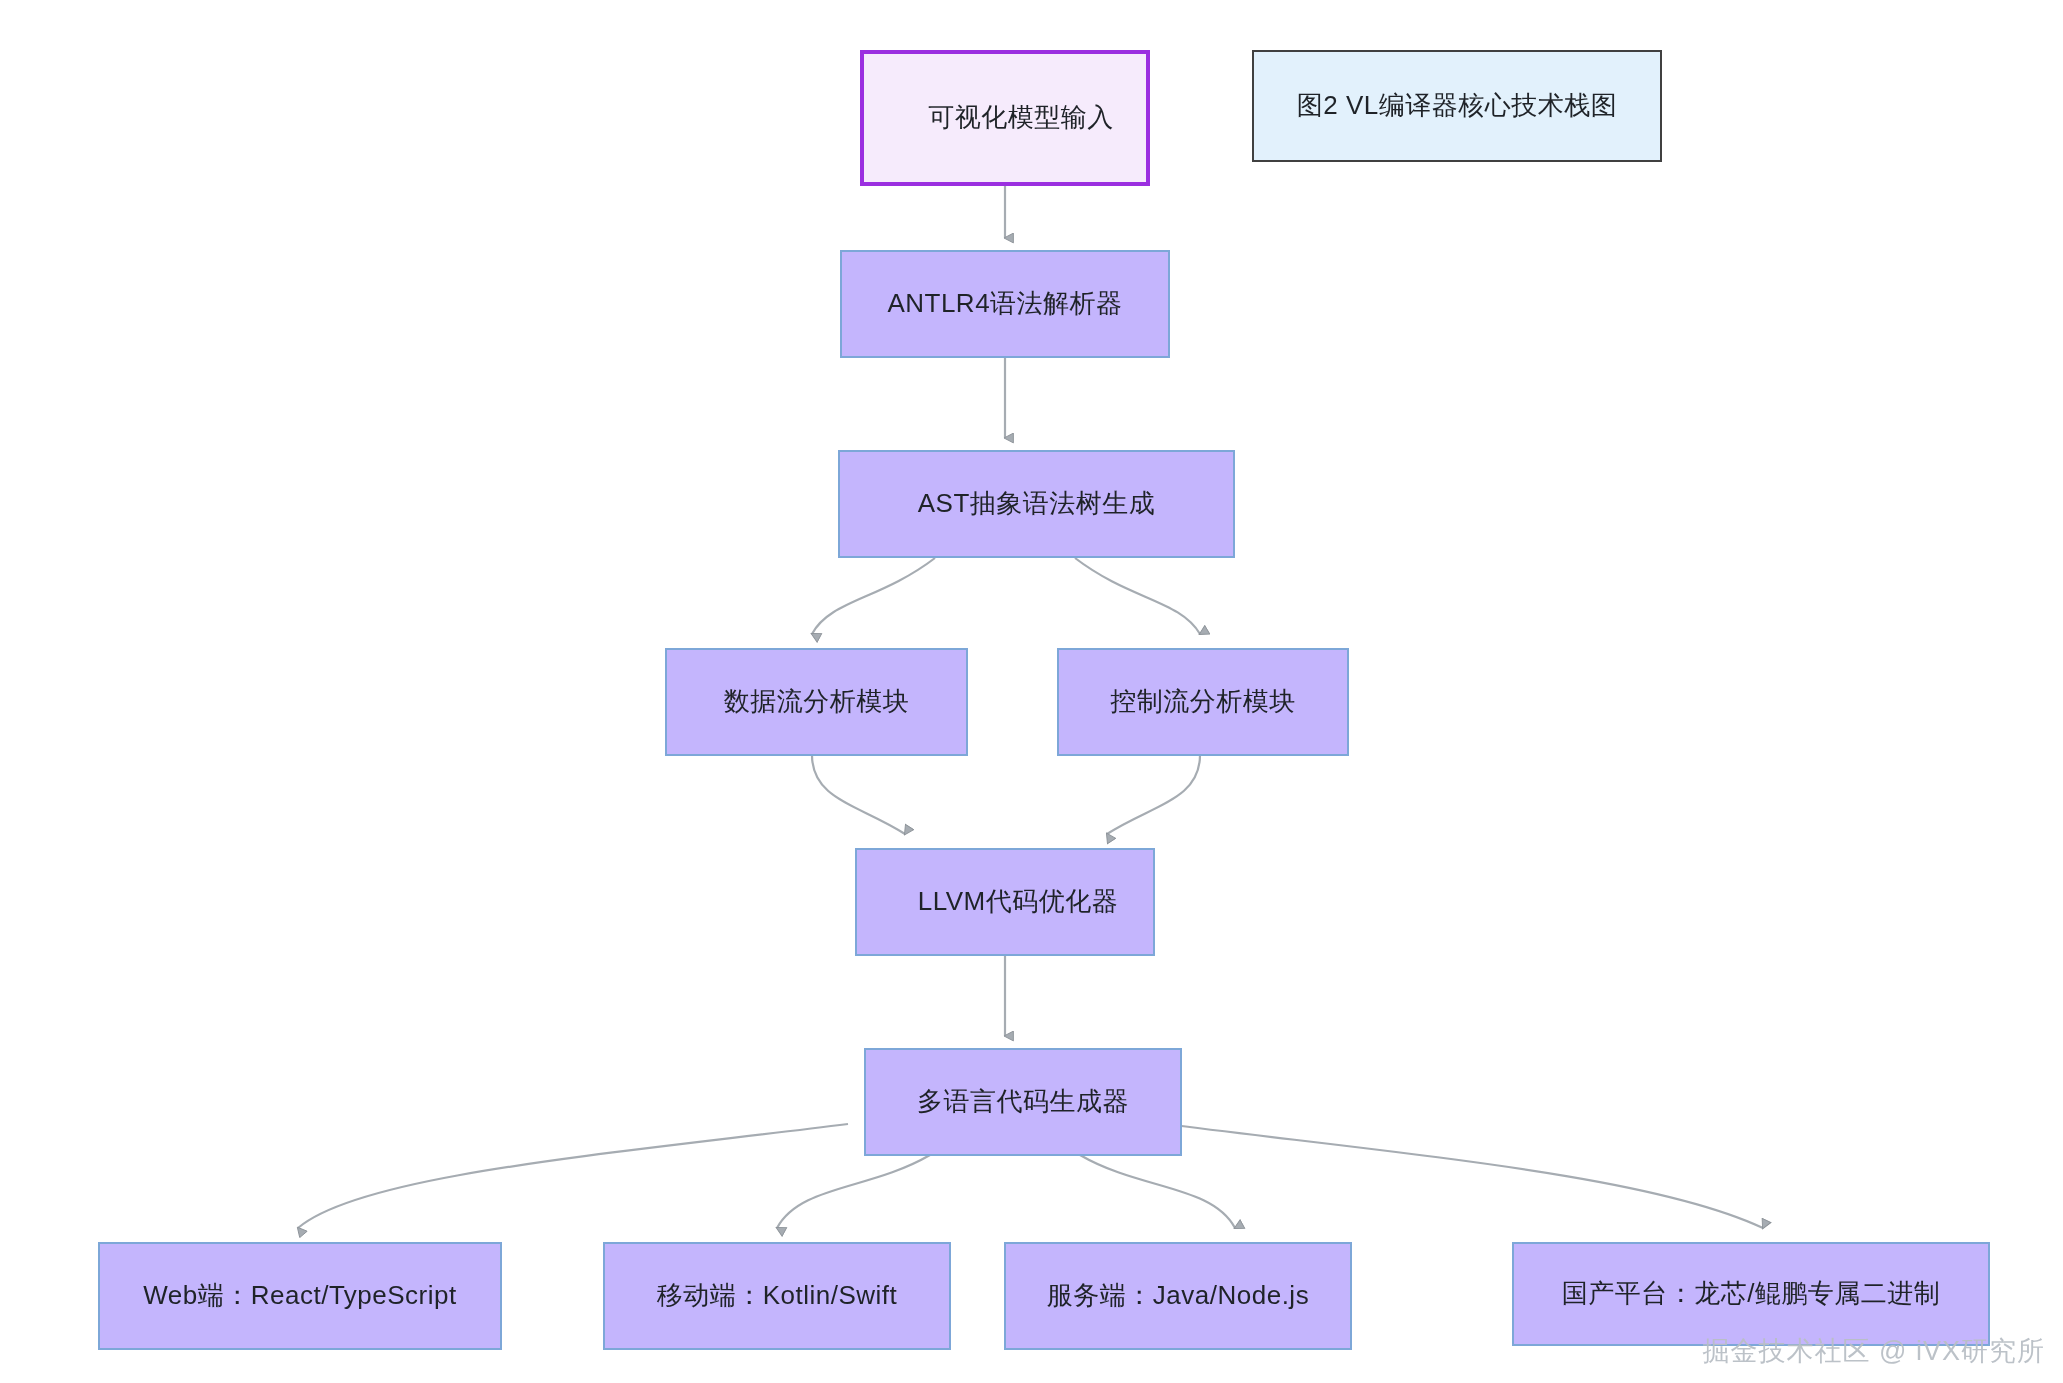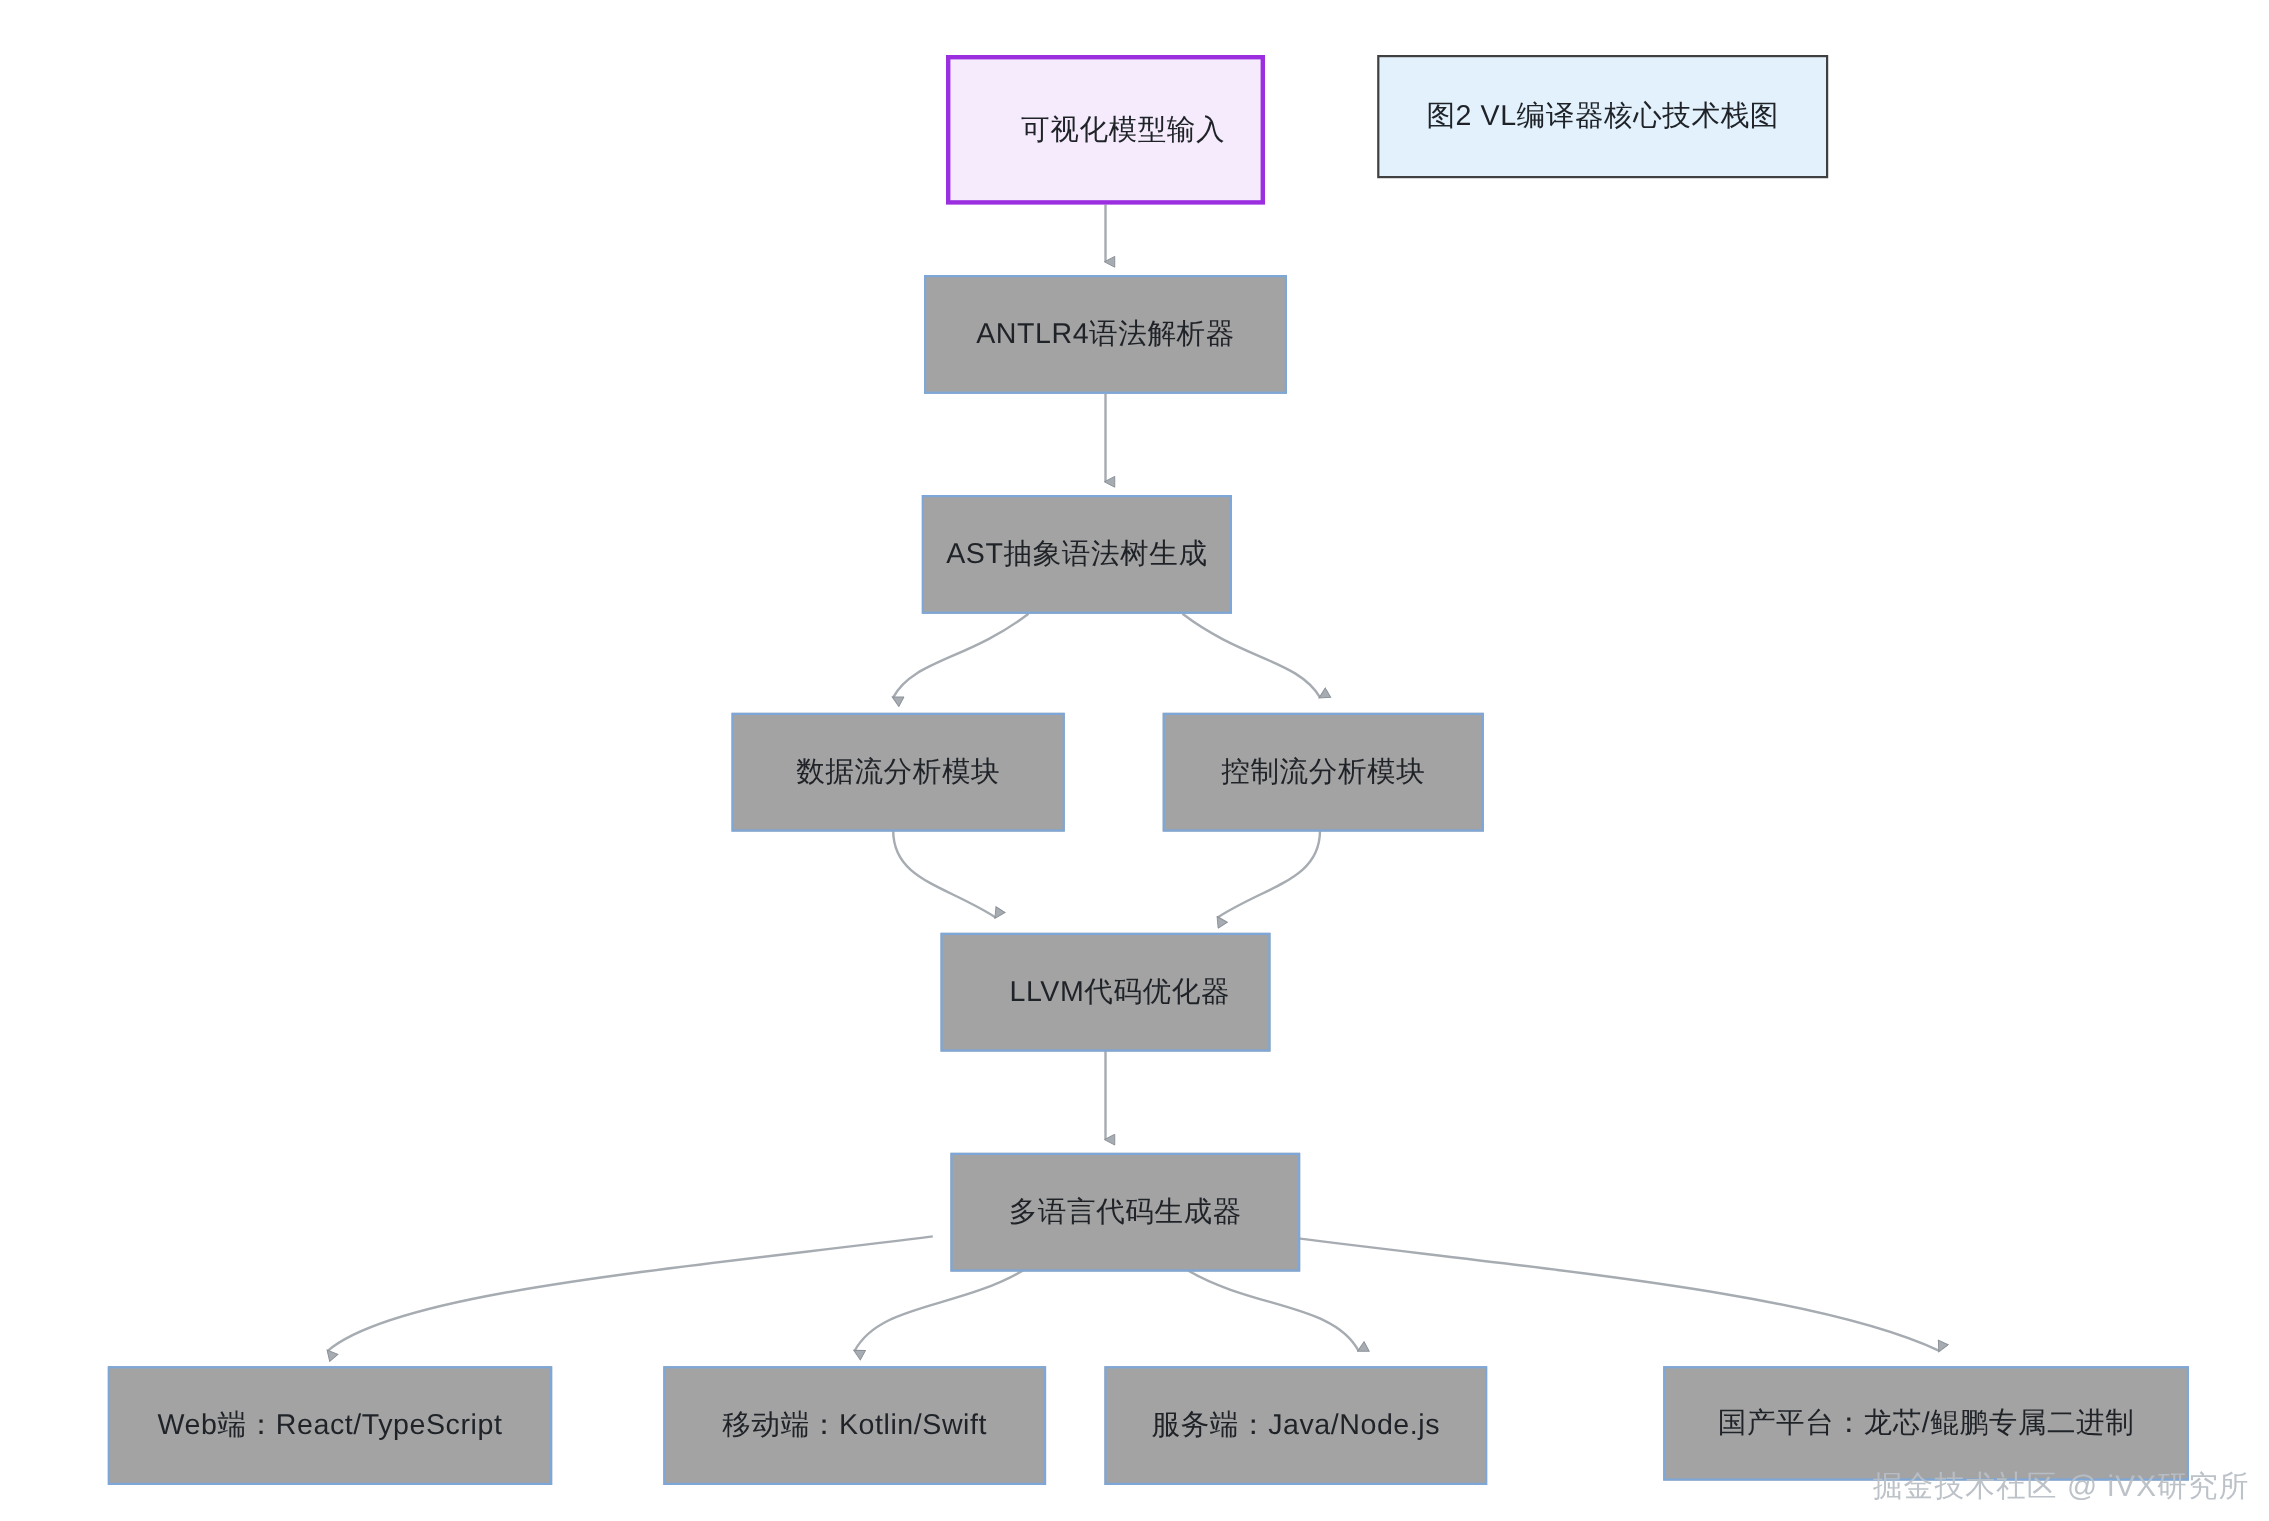--- a/index.html
+++ b/index.html
@@ -22,21 +22,21 @@
     pointer-events:none;
   }
   .node{
     position:absolute;
     box-sizing:border-box;
     display:flex;
     align-items:center;
     justify-content:center;
     text-align:center;
     border:2px solid #7da7d8;
-    background:#a3a3a3;
+    background:#c4b5fd;
     color:#1f2328;
     font-size:26px;
     line-height:1.35;
     letter-spacing:0.5px;
     z-index:2;
     padding:0 14px;
   }
   .node.accent{
     border:4px solid #9b2fe0;
     background:#f6ebfc;
@@ -104,21 +104,21 @@
   </div>
 
   <div class="node caption" style="left:1252px;top:50px;width:410px;height:112px;">
     <span class="node-label">图2 VL编译器核心技术栈图</span>
   </div>
 
   <div class="node" style="left:840px;top:250px;width:330px;height:108px;">
     <span class="node-label">ANTLR4语法解析器</span>
   </div>
 
-  <div class="node" style="left:838px;top:450px;width:282px;height:108px;align-items:center;">
+  <div class="node" style="left:838px;top:450px;width:397px;height:108px;align-items:center;">
     <span class="node-label">AST抽象语法树生成</span>
   </div>
 
   <div class="node" style="left:665px;top:648px;width:303px;height:108px;">
     <span class="node-label">数据流分析模块</span>
   </div>
 
   <div class="node" style="left:1057px;top:648px;width:292px;height:108px;">
     <span class="node-label">控制流分析模块</span>
   </div>

